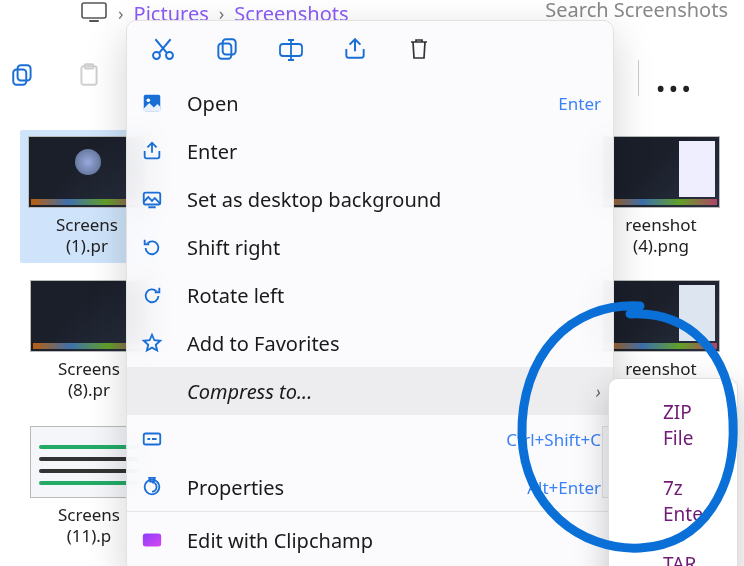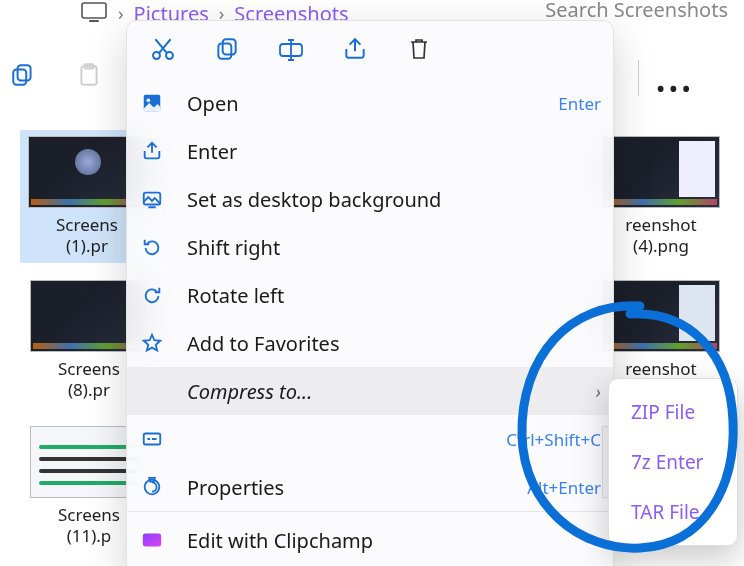--- a/index.html
+++ b/index.html
@@ -139,21 +139,22 @@
     background: #ffffff;
     border: 1px solid #ddd;
     border-radius: 10px;
     box-shadow: 0 12px 34px rgba(0,0,0,0.22);
     padding: 8px 0;
     z-index: 40;
   }
   .submenu .sitem {
     padding: 12px 22px;
     font-size: 19px;
-    color: #8b5cf6;
+    color: #701a75;
+    margin-left: 32px;
   }
 
   
   .annot {
     position: absolute;
     left: 510px;
     top: 296px;
     width: 230px;
     height: 260px;
     pointer-events: none;

